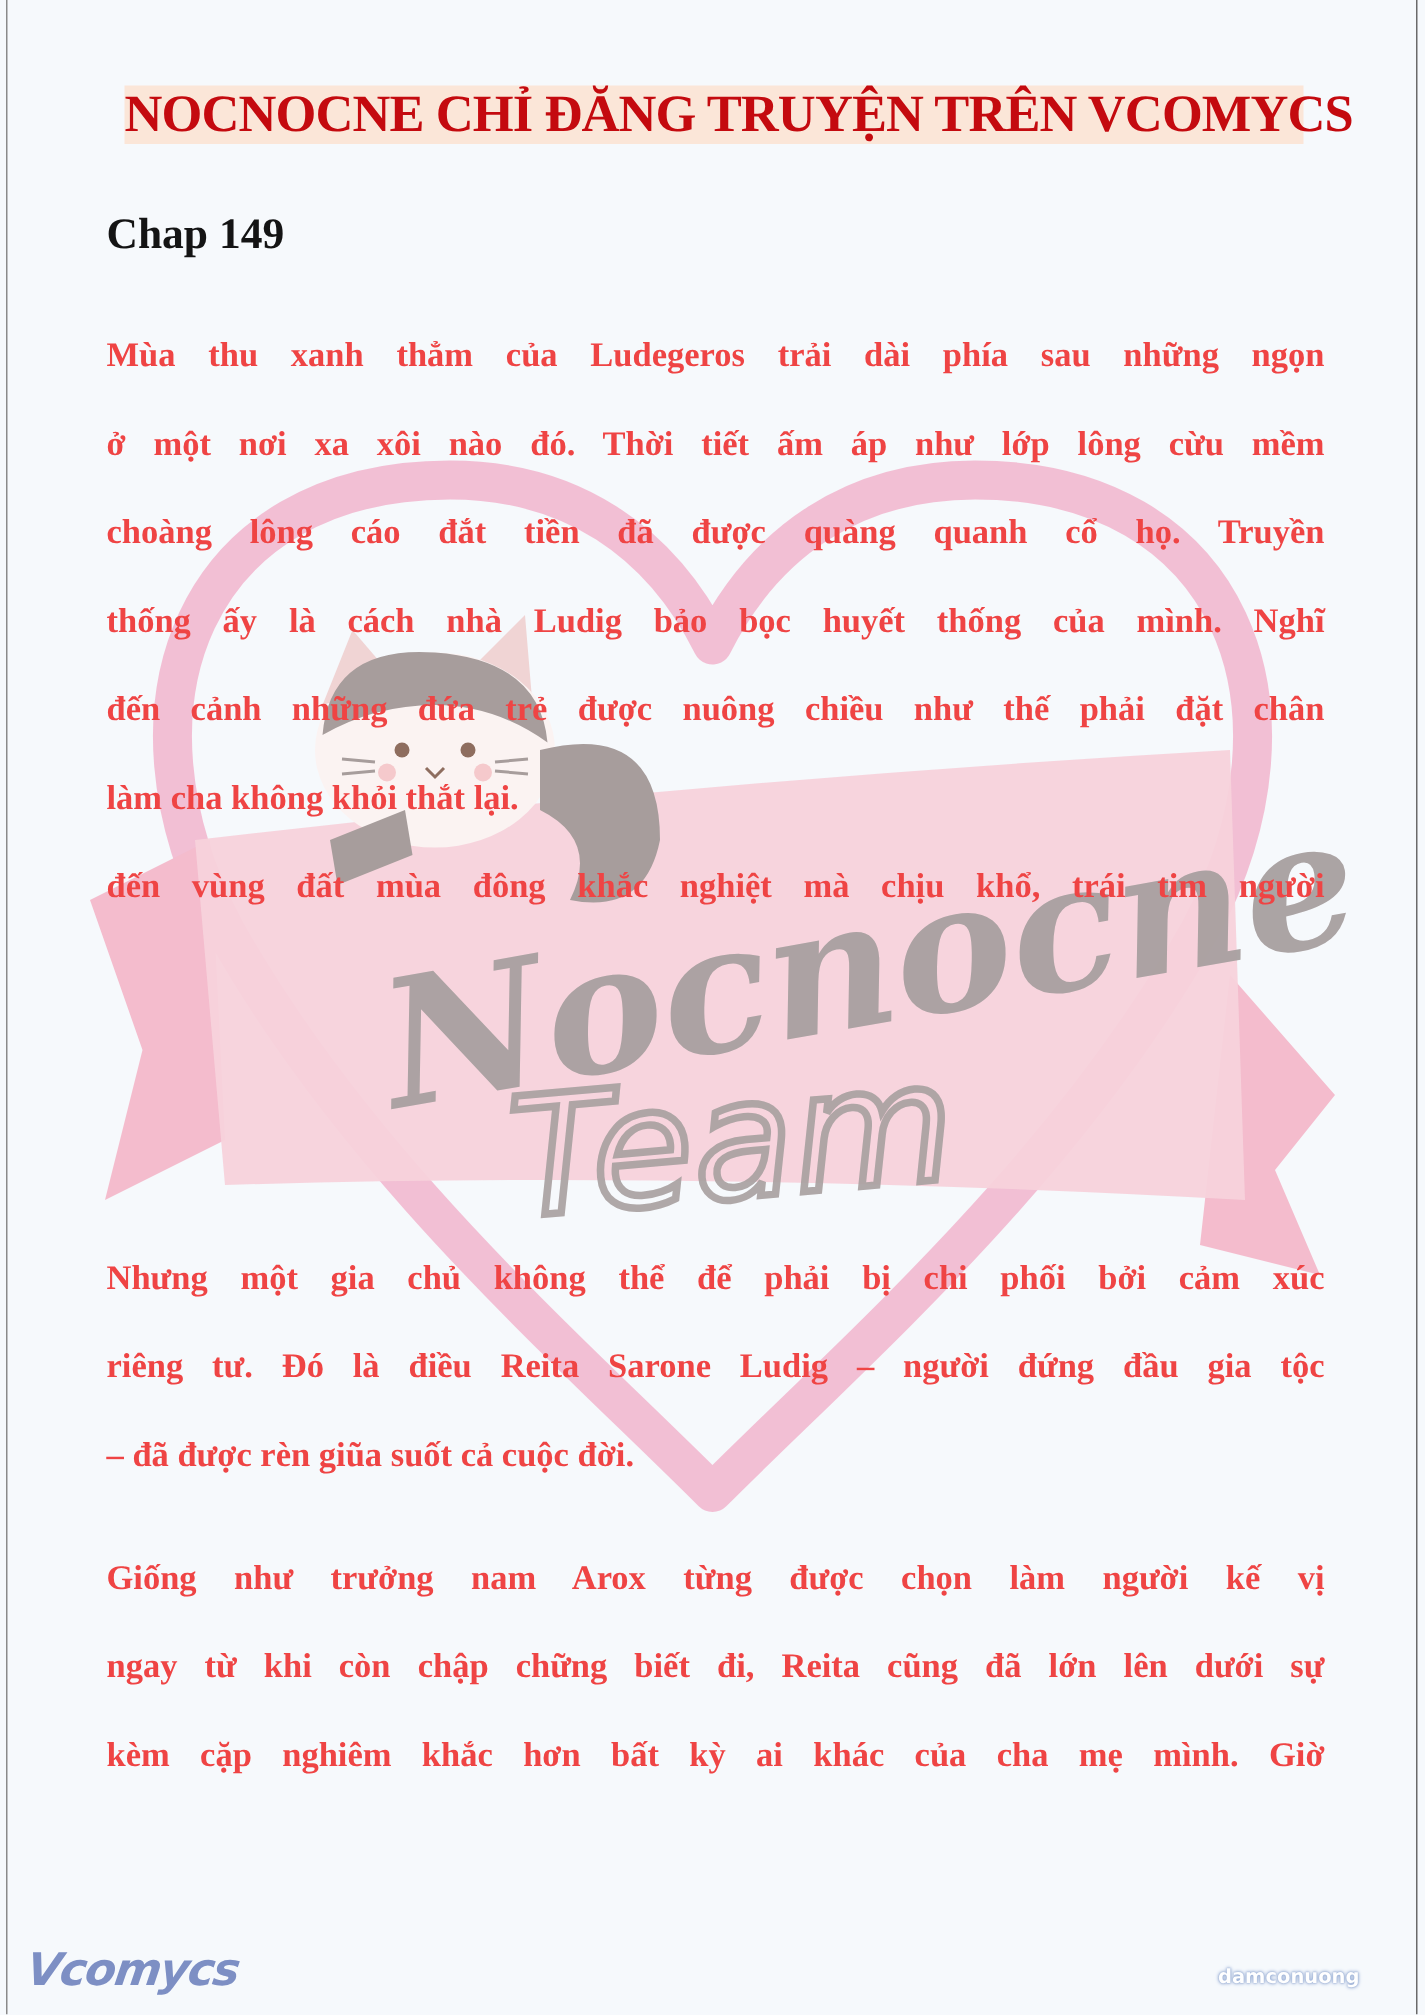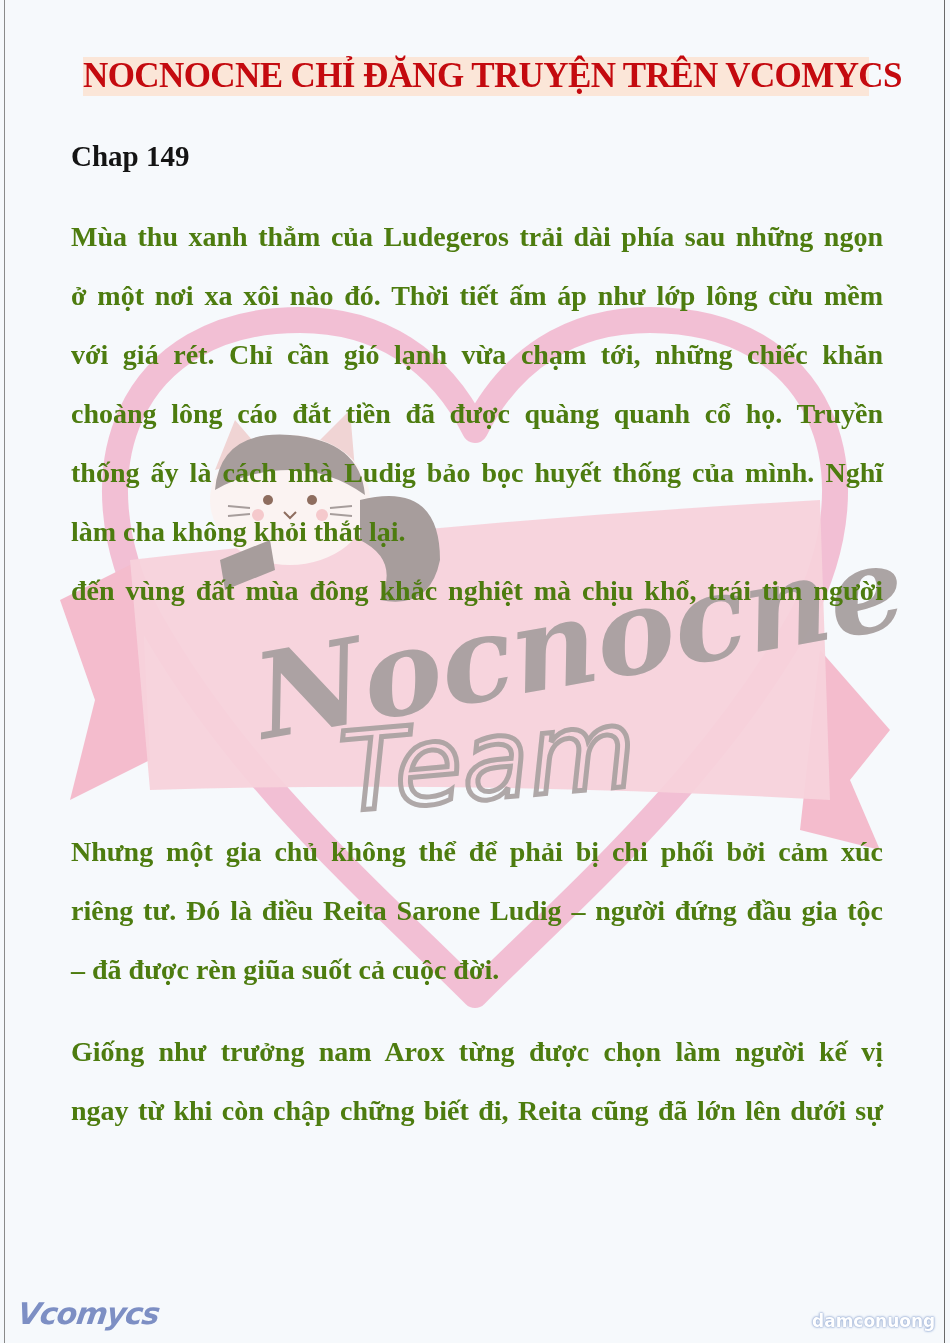--- a/index.html
+++ b/index.html
@@ -78,22 +78,22 @@
       font-size: 29px;
       line-height: 40px;
       color: #141414;
       text-align: center;
     }
     .paragraph {
       position: absolute;
       left: 71px;
       width: 812px;
       font-weight: bold;
-      font-size: 28px;
-      color: #4d7c0f;
+      font-size: 23px;
+      color: #ef4444;
     }
     .line {
       display: block;
       height: 59px;
       line-height: 40px;
       white-space: nowrap;
       text-align: justify;
       text-align-last: justify;
     }
     .line.last {
@@ -111,21 +111,21 @@
       color: #7d8fc4;
       z-index: 3;
       transform: skewX(-8deg);
     }
     .logo-damconuong {
       position: absolute;
       left: 812px;
       top: 1311px;
       font-family: "DejaVu Sans", sans-serif;
       font-weight: bold;
-      font-size: 17px;
+      font-size: 13px;
       color: #ffffff;
       text-shadow: 0 0 3px #9bb0d6, 0 0 2px #9bb0d6, 0 0 1px #8aa0cc;
       z-index: 3;
     }
   </style>
 </head>
 <body>
 
 <div class="page-border-left"></div>
 <div class="page-border-right"></div>
@@ -169,33 +169,34 @@
 
 <div class="content">
   <div class="header-banner"></div>
   <div class="header-title">NOCNOCNE CHỈ ĐĂNG TRUYỆN TRÊN VCOMYCS</div>
 
   <div class="chapter-title">Chap 149</div>
 
   <div class="paragraph" style="top:217px;">
     <span class="line">Mùa thu xanh thẳm của Ludegeros trải dài phía sau những ngọn</span>
     <span class="line">ở một nơi xa xôi nào đó. Thời tiết ấm áp như lớp lông cừu mềm</span>
-    <span class="line">với giá rét. Chỉ cần gió lạnh vừa chạm tới, những chiếc khăn</span>
     <span class="line">choàng lông cáo đắt tiền đã được quàng quanh cổ họ. Truyền</span>
     <span class="line">thống ấy là cách nhà Ludig bảo bọc huyết thống của mình. Nghĩ</span>
+    <span class="line">đến cảnh những đứa trẻ được nuông chiều như thế phải đặt chân</span>
     <span class="line last">làm cha không khỏi thắt lại.</span>
     <span class="line">đến vùng đất mùa đông khắc nghiệt mà chịu khổ, trái tim người</span>
   </div>
 
   <div class="paragraph" style="top:832px;">
     <span class="line">Nhưng một gia chủ không thể để phải bị chi phối bởi cảm xúc</span>
     <span class="line">riêng tư. Đó là điều Reita Sarone Ludig – người đứng đầu gia tộc</span>
     <span class="line last">– đã được rèn giũa suốt cả cuộc đời.</span>
   </div>
 
   <div class="paragraph" style="top:1032px;">
     <span class="line">Giống như trưởng nam Arox từng được chọn làm người kế vị</span>
     <span class="line">ngay từ khi còn chập chững biết đi, Reita cũng đã lớn lên dưới sự</span>
+    <span class="line">kèm cặp nghiêm khắc hơn bất kỳ ai khác của cha mẹ mình. Giờ</span>
   </div>
 </div>
 
 <div class="logo-vcomycs">Vcomycs</div>
 <div class="logo-damconuong">damconuong</div>
 
 </body></html>

